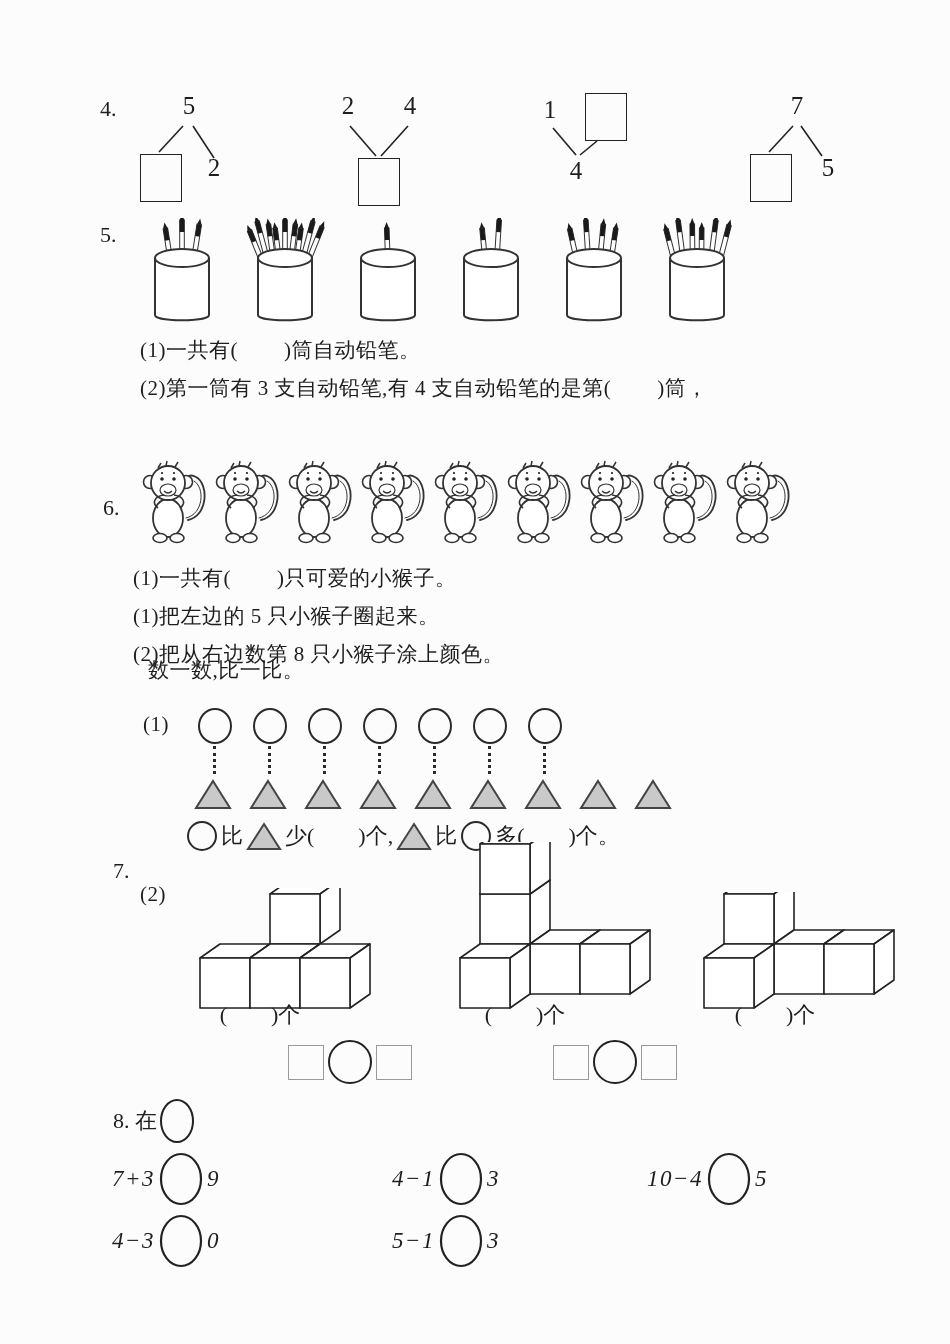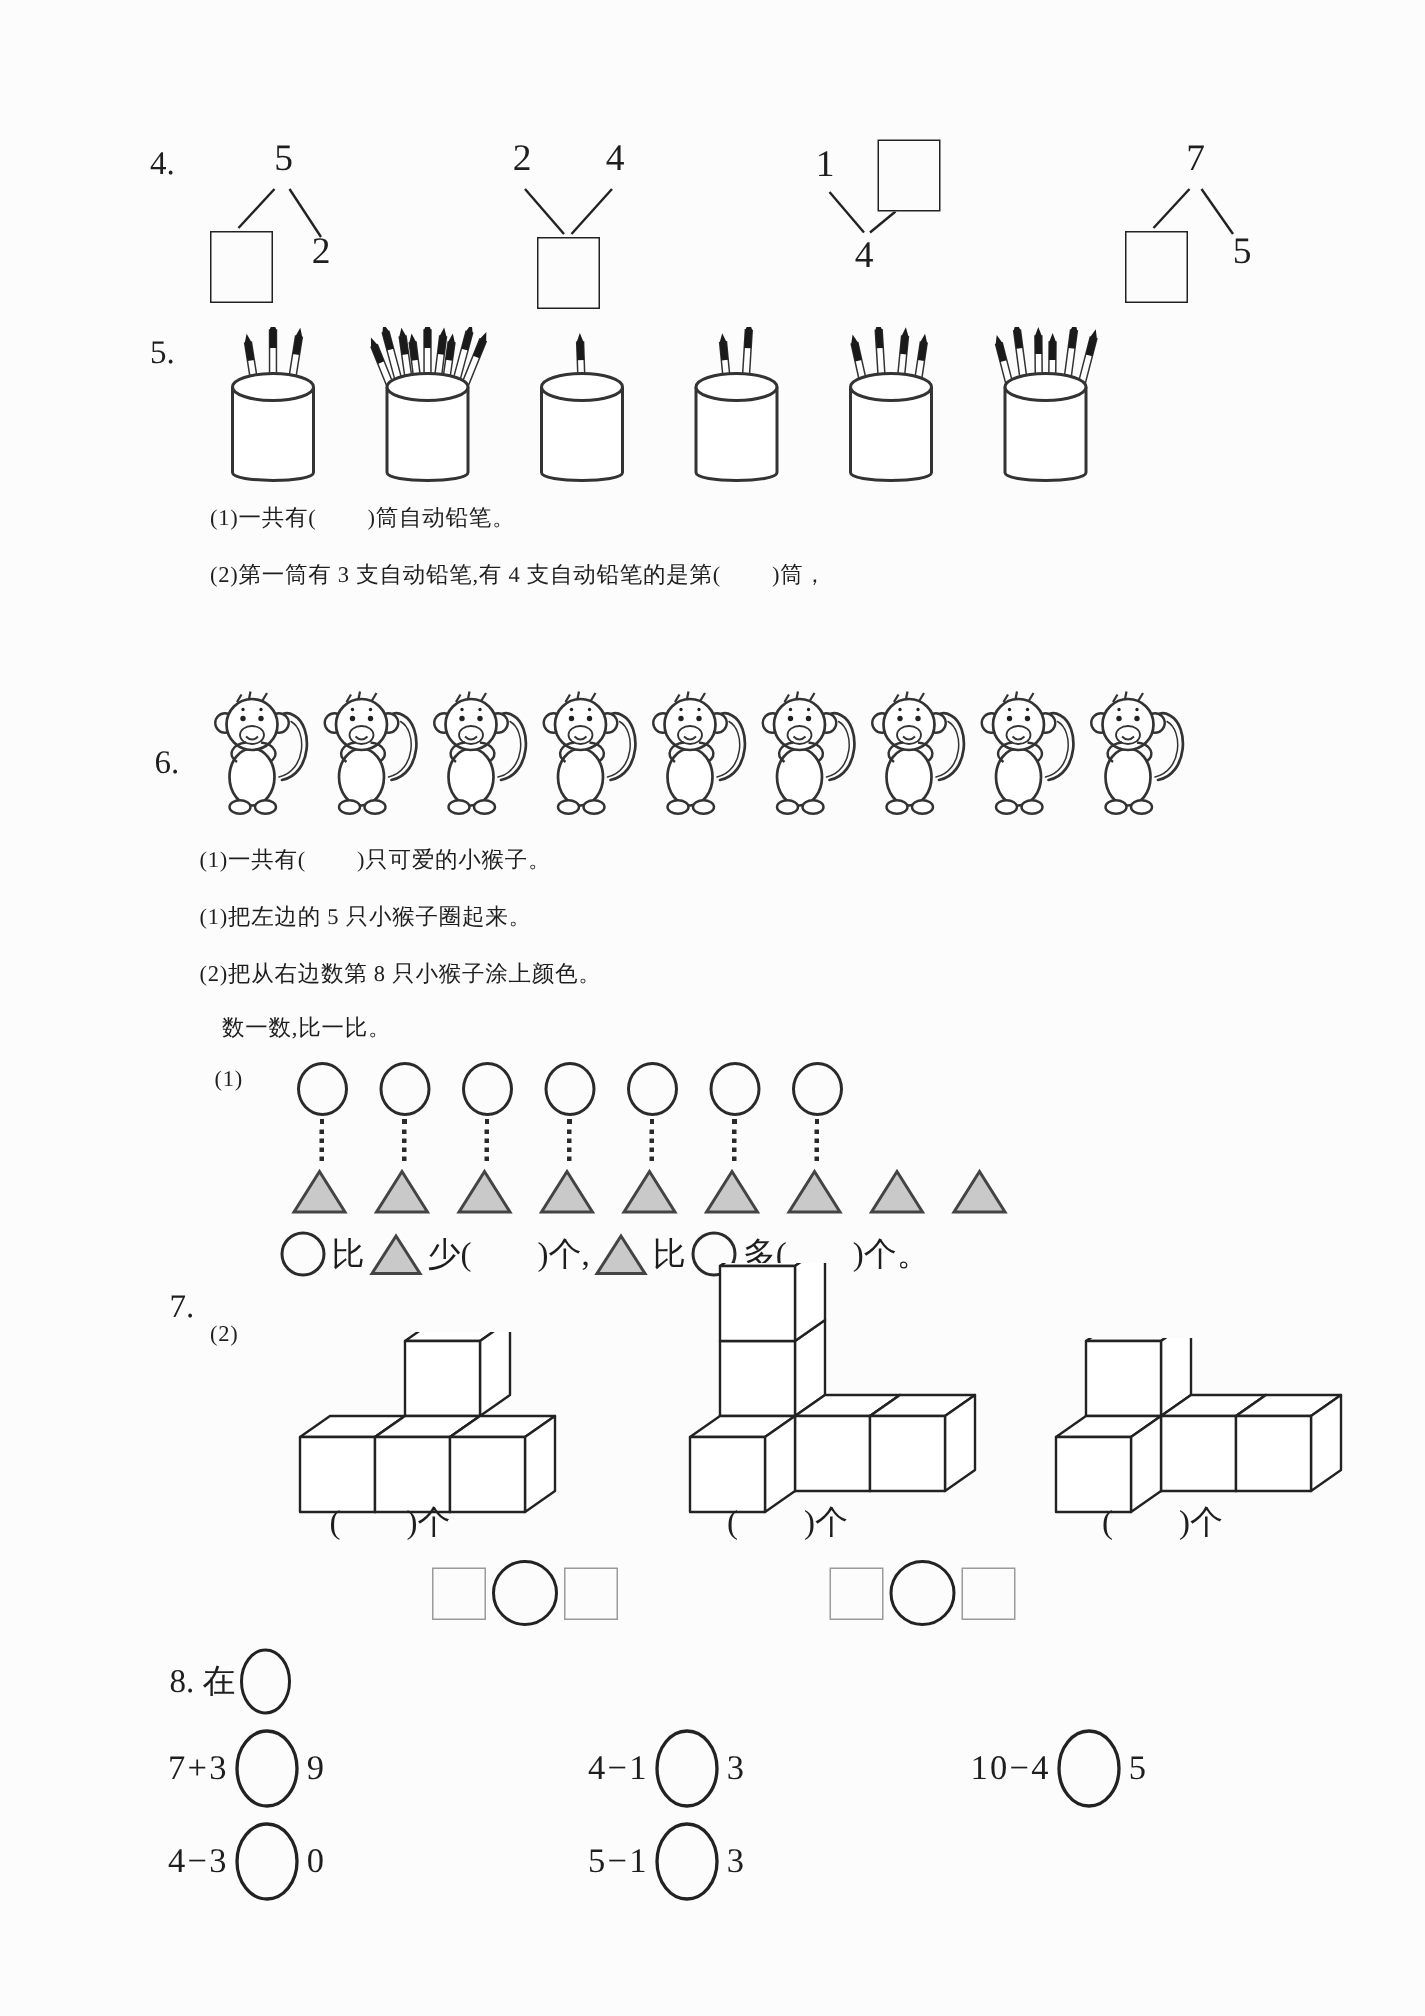--- a/index.html
+++ b/index.html
@@ -8,35 +8,35 @@
     position:relative;
     width:950px;height:1344px;
     margin:0 auto;
     background:#fcfcfc;
     font-family:"Liberation Serif","DejaVu Serif",serif;
     color:#1e1e1e;
     overflow:hidden;
   }
   .abs{position:absolute;}
   .qnum{font-size:22px;}
-  .line{font-size:15px;white-space:pre;letter-spacing:0.5px;}
+  .line{font-size:21px;white-space:pre;letter-spacing:0.5px;}
   .bond-num{font-size:25px;width:28px;text-align:center;display:inline-block;}
   .bond-box{width:40px;height:46px;border:1.6px solid #222;background:#fcfcfc;}
   .match-area{width:540px;height:108px;}
   .m-circle{position:absolute;width:30px;height:32px;border:2px solid #2a2a2a;border-radius:50%;background:#fcfcfc;}
   .m-dots{position:absolute;width:0;height:28px;border-left:3px dotted #2a2a2a;}
   .sentence{display:flex;align-items:center;font-size:22px;white-space:pre;}
   .sentence .shp{margin:0 3px;display:inline-block;}
   .sqcircle-group{display:flex;align-items:center;gap:4px;}
   .sq{width:34px;height:33px;border:1.5px solid #9a9a9a;background:#fcfcfc;}
   .crc{width:40px;height:40px;border:2.5px solid #222;border-radius:50%;background:#fcfcfc;}
   .fig-label{font-size:22px;white-space:pre;text-align:center;}
   .q8-title{display:flex;align-items:center;font-size:22px;white-space:pre;}
   .q8-grid{display:grid;grid-template-columns:280px 255px 210px;grid-auto-rows:62px;}
-  .q8-cell{display:flex;align-items:center;font-size:23px;letter-spacing:1.5px;white-space:pre;}
+  .q8-cell{display:flex;align-items:center;font-size:23px;letter-spacing:1.5px;white-space:pre;font-style:italic;}
   .monkeys-row{display:flex;gap:0;}
   .cups-row{display:flex;gap:15px;}
 </style>
 </head>
 <body>
 
 <div class="page">
 
   <span class="abs qnum" style="left:100px;top:96px">4.</span>
 
@@ -413,21 +413,21 @@
     <circle cx="36" cy="15" r="1.1" fill="#222"></circle>
     <ellipse cx="30" cy="32" rx="8" ry="6" fill="#fff" stroke="#333" stroke-width="1.2"></ellipse>
     <path d="M26,33 q4,4 8,0" fill="none" stroke="#333" stroke-width="1.3"></path>
     <path d="M20,50 C13,45 17,38 26,37 M42,50 C49,45 45,38 36,37" fill="none" stroke="#333" stroke-width="1.6"></path>
   </svg>
 </div>
 
   <div class="abs line" style="left:133px;top:564px">(1)一共有(        )只可爱的小猴子。</div>
   <div class="abs line" style="left:133px;top:602px">(1)把左边的 5 只小猴子圈起来。</div>
   <div class="abs line" style="left:133px;top:640px">(2)把从右边数第 8 只小猴子涂上颜色。</div>
-  <div class="abs line" style="left:148px;top:676px">数一数,比一比。</div>
+  <div class="abs line" style="left:148px;top:656px">数一数,比一比。</div>
 
   <span class="abs line" style="left:143px;top:712px">(1)</span>
   <div class="abs match-area" style="left:178px;top:708px">
       <div class="m-circle" style="left: 20px; top: 0px;"></div>
       <div class="m-dots" style="left: 35px; top: 38px;"></div>
       <div class="m-circle" style="left: 75px; top: 0px;"></div>
       <div class="m-dots" style="left: 90px; top: 38px;"></div>
       <div class="m-circle" style="left: 130px; top: 0px;"></div>
       <div class="m-dots" style="left: 145px; top: 38px;"></div>
       <div class="m-circle" style="left: 185px; top: 0px;"></div>

